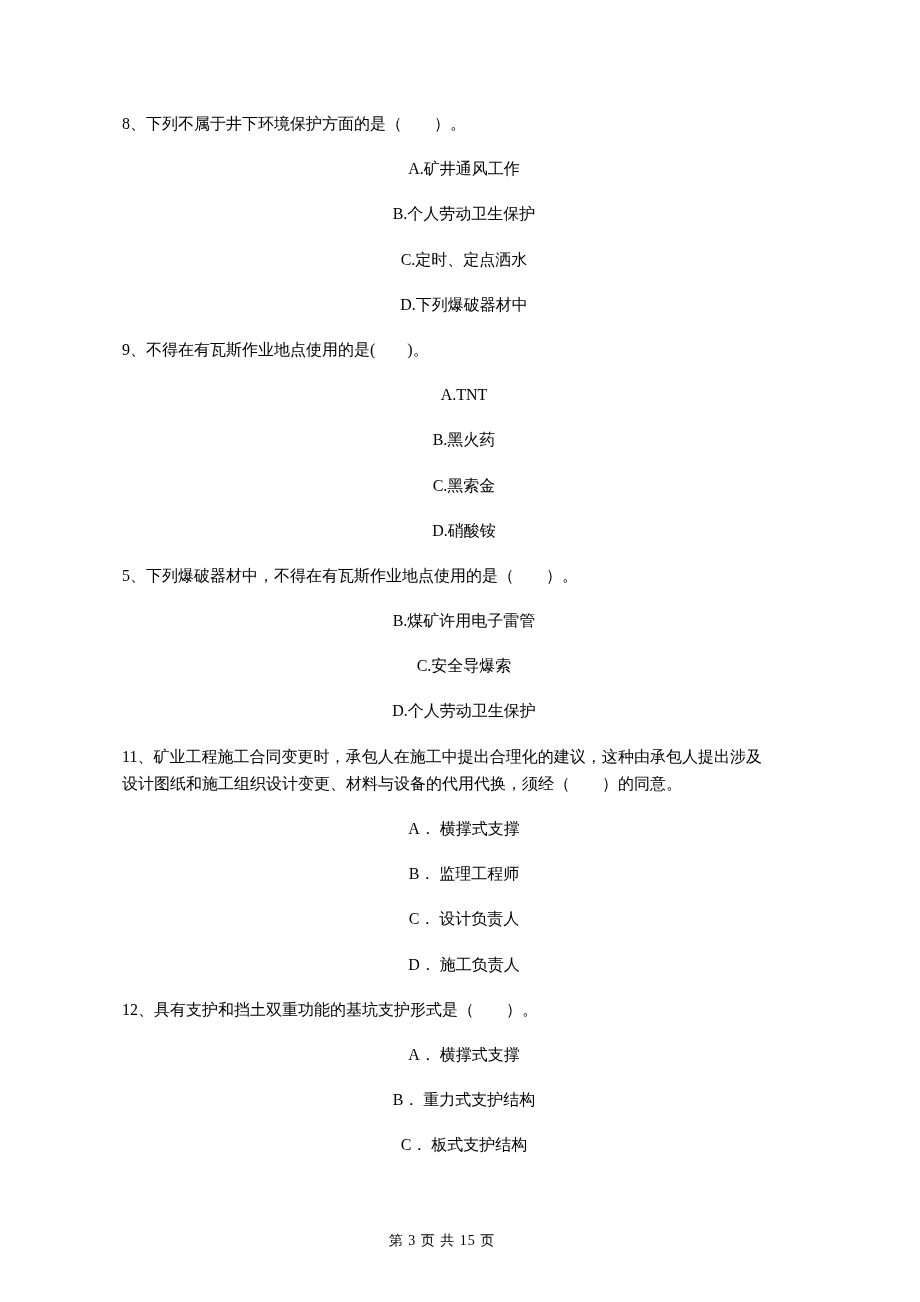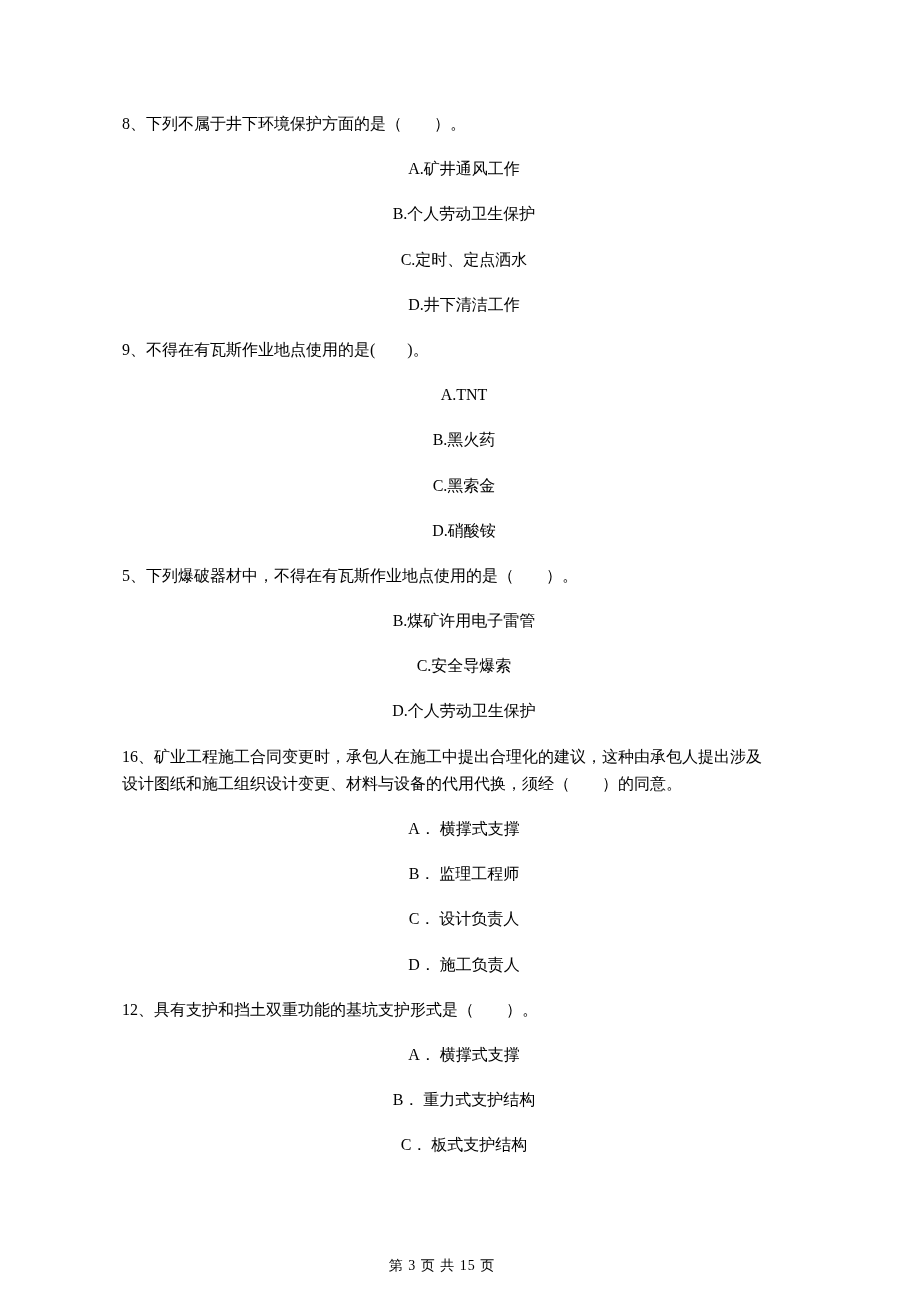--- a/index.html
+++ b/index.html
@@ -32,40 +32,40 @@
   }
   .option {
     margin-bottom: 18px;
     line-height: 1.7;
   }
   .option:last-child {
     margin-bottom: 18px;
   }
   .footer {
     position: absolute;
-    bottom: 26px;
+    bottom: 51px;
     left: 0;
     right: 0;
     text-align: center;
     font-size: 14px;
     letter-spacing: 1px;
   }
 </style>
 </head>
 <body>
 
 <div class="page">
 
   <div class="question">
     <div class="question-stem"><span>8、</span><span>下列不属于井下环境保护方面的是（　　）。</span></div>
     <div class="options">
       <div class="option">A.矿井通风工作</div>
       <div class="option">B.个人劳动卫生保护</div>
       <div class="option">C.定时、定点洒水</div>
-      <div class="option">D.井下清洁工作</div>
+      <div class="option">D.下列爆破器材中</div>
     </div>
   </div>
 
   <div class="question">
     <div class="question-stem"><span>9、</span><span>不得在有瓦斯作业地点使用的是(　　)。</span></div>
     <div class="options">
       <div class="option">A.TNT</div>
       <div class="option">B.黑火药</div>
       <div class="option">C.黑索金</div>
       <div class="option">D.硝酸铵</div>
@@ -75,21 +75,21 @@
   <div class="question">
     <div class="question-stem"><span>5、</span><span>下列爆破器材中，不得在有瓦斯作业地点使用的是（　　）。</span></div>
     <div class="options">
       <div class="option">B.煤矿许用电子雷管</div>
       <div class="option">C.安全导爆索</div>
       <div class="option">D.个人劳动卫生保护</div>
     </div>
   </div>
 
   <div class="question">
-    <div class="question-stem"><span>16、</span><span>矿业工程施工合同变更时，承包人在施工中提出合理化的建议，这种由承包人提出涉及设计图纸和施工组织设计变更、材料与设备的代用代换，须经（　　）的同意。</span></div>
+    <div class="question-stem"><span>11、</span><span>矿业工程施工合同变更时，承包人在施工中提出合理化的建议，这种由承包人提出涉及设计图纸和施工组织设计变更、材料与设备的代用代换，须经（　　）的同意。</span></div>
     <div class="options">
       <div class="option">A． 横撑式支撑</div>
       <div class="option">B． 监理工程师</div>
       <div class="option">C． 设计负责人</div>
       <div class="option">D． 施工负责人</div>
     </div>
   </div>
 
   <div class="question">
     <div class="question-stem"><span>12、</span><span>具有支护和挡土双重功能的基坑支护形式是（　　）。</span></div>

